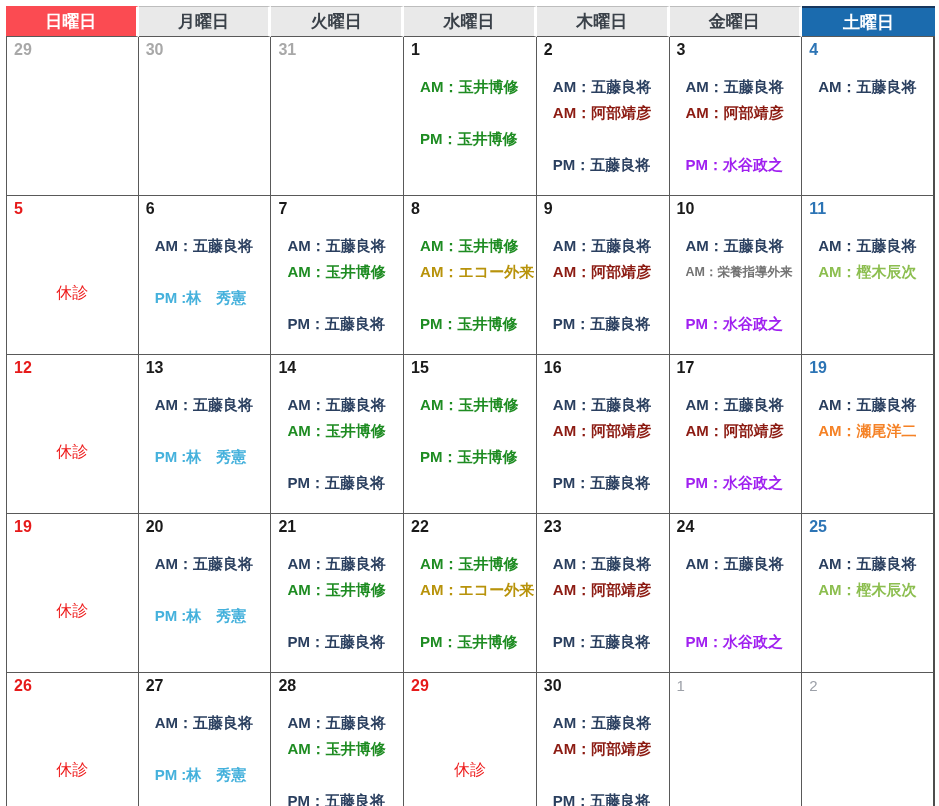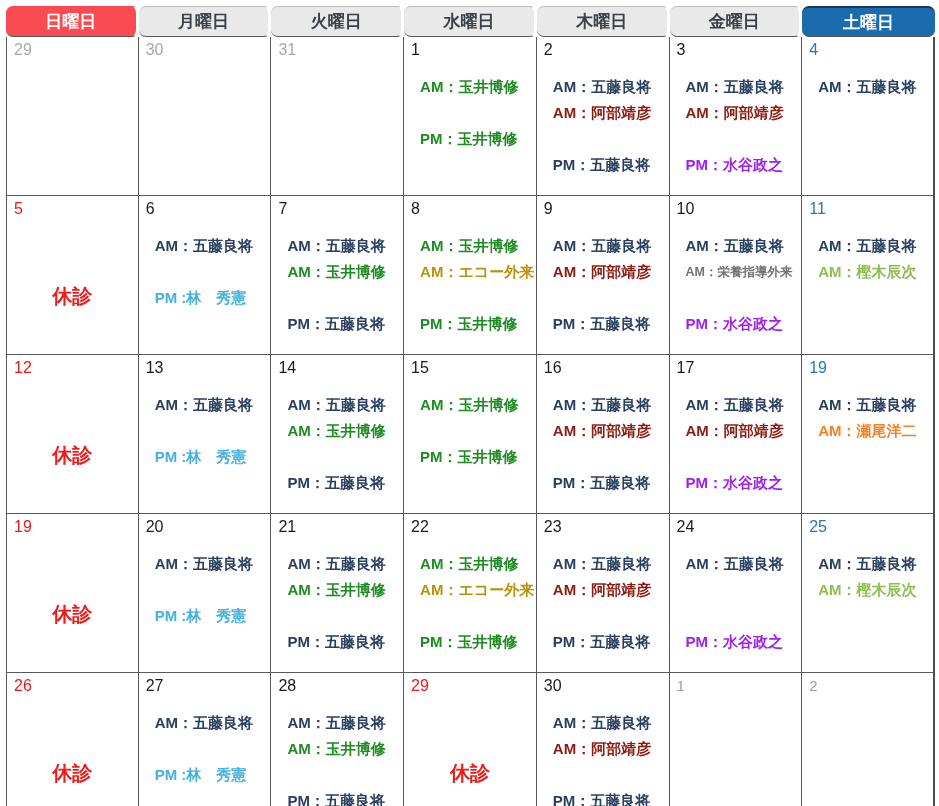--- a/index.html
+++ b/index.html
@@ -2,43 +2,43 @@
 <html><head>
 <meta charset="utf-8">
 <style>
   html,body{margin:0;padding:0;background:#ffffff;}
   body{width:939px;height:806px;font-family:"Liberation Sans","DejaVu Sans",sans-serif;overflow:hidden;}
   .page{padding:6px 0 0 6px;}
   table.cal{border-collapse:separate;border-spacing:0;table-layout:fixed;width:929px;}
   
   thead th{height:28px;padding:0;background:#E9E9E9;color:#3A4149;font-size:17px;font-weight:bold;
            border-top:1px solid #BDBDBD;border-bottom:1px solid #595959;border-right:3px solid #ffffff;
-           text-align:center;vertical-align:middle;border-radius:7px;}
+           text-align:center;vertical-align:middle;}
   thead th:last-child{border-right:none;}
   thead th.hd-sunday{background:#FB4B52;color:#ffffff;border-top:1px solid #FB4B52;}
   thead th.hd-saturday{background:#1B6BAE;color:#ffffff;border-top:2px solid #17375E;text-align:center;}
   
   td.cell{height:152px;background:#ffffff;vertical-align:top;padding:3px 4px;
           border-right:1px solid #595959;border-bottom:1px solid #595959;}
   tr td.cell:first-child{border-left:1px solid #595959;}
   tr td.cell:last-child{border-right:2px solid #4D4D4D;}
   tbody tr:last-child td.cell{border-bottom:3px solid #2E2E2E;}
   
-  .date{font-size:16px;font-weight:normal;height:22px;line-height:20px;padding-left:3px;}
+  .date{font-size:16px;font-weight:bold;height:22px;line-height:20px;padding-left:3px;}
   .dt-normal{color:#1A1A1A;}
   .dt-sunday,.dt-holiday{color:#E61A1A;}
   .dt-saturday{color:#2C74B5;}
   .dt-prev{color:#A8A8A8;}
   .dt-next{color:#9CA0A8;font-weight:normal;font-size:15px;}
   
   .slot{height:26px;line-height:26px;}
   .slot.s1{margin-top:12px;}
   .entry{font-size:15px;font-weight:bold;padding-left:12px;white-space:nowrap;line-height:26px;}
   .entry.small{font-size:12.5px;}
-  .closed{margin-top:62px;text-align:center;color:#EE1B1B;font-weight:bold;font-size:20px;}
+  .closed{margin-top:62px;text-align:center;color:#EE1B1B;font-weight:normal;font-size:16px;}
 </style>
 </head>
 <body>
 
 <div class="page">
   <table class="cal">
     <thead>
       <tr id="head-row">
           <th class="hd hd-sunday"><span>日曜日</span></th>
           <th class="hd hd-weekday"><span>月曜日</span></th>

